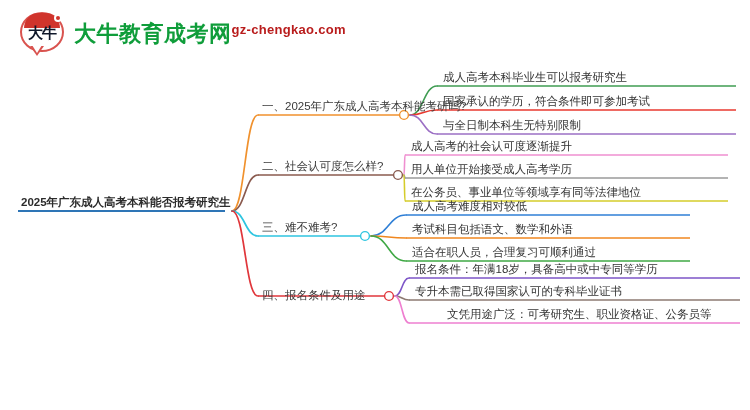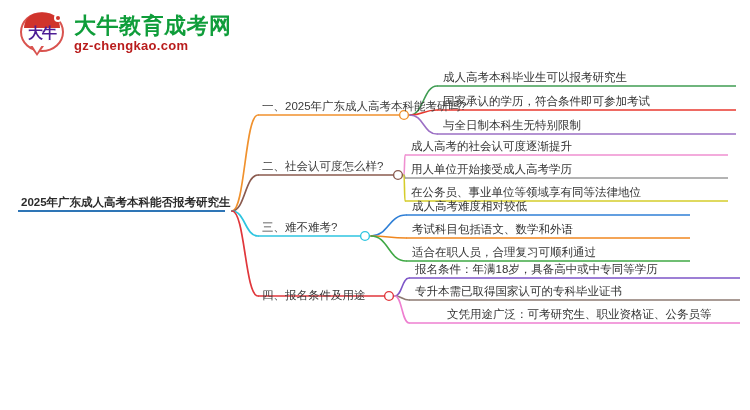--- a/index.html
+++ b/index.html
@@ -77,27 +77,27 @@
     background: #d0342c;
     border-radius: 50%;
   }
   #logo-mark .mark-text {
     position: absolute;
     left: 0; top: 15px;
     width: 48px;
     text-align: center;
     font-size: 15px;
     font-weight: bold;
-    color: #4c1d95;
+    color: #0f172a;
     letter-spacing: -1px;
     line-height: 16px;
   }
   #logo-text {
     display: flex;
-    flex-direction: column;
+    flex-direction: row;
     justify-content: center;
   }
   #logo-title {
     font-size: 22px;
     font-weight: bold;
     color: #0f9d3a;
     letter-spacing: 0.5px;
     line-height: 24px;
   }
   #logo-subtitle {

